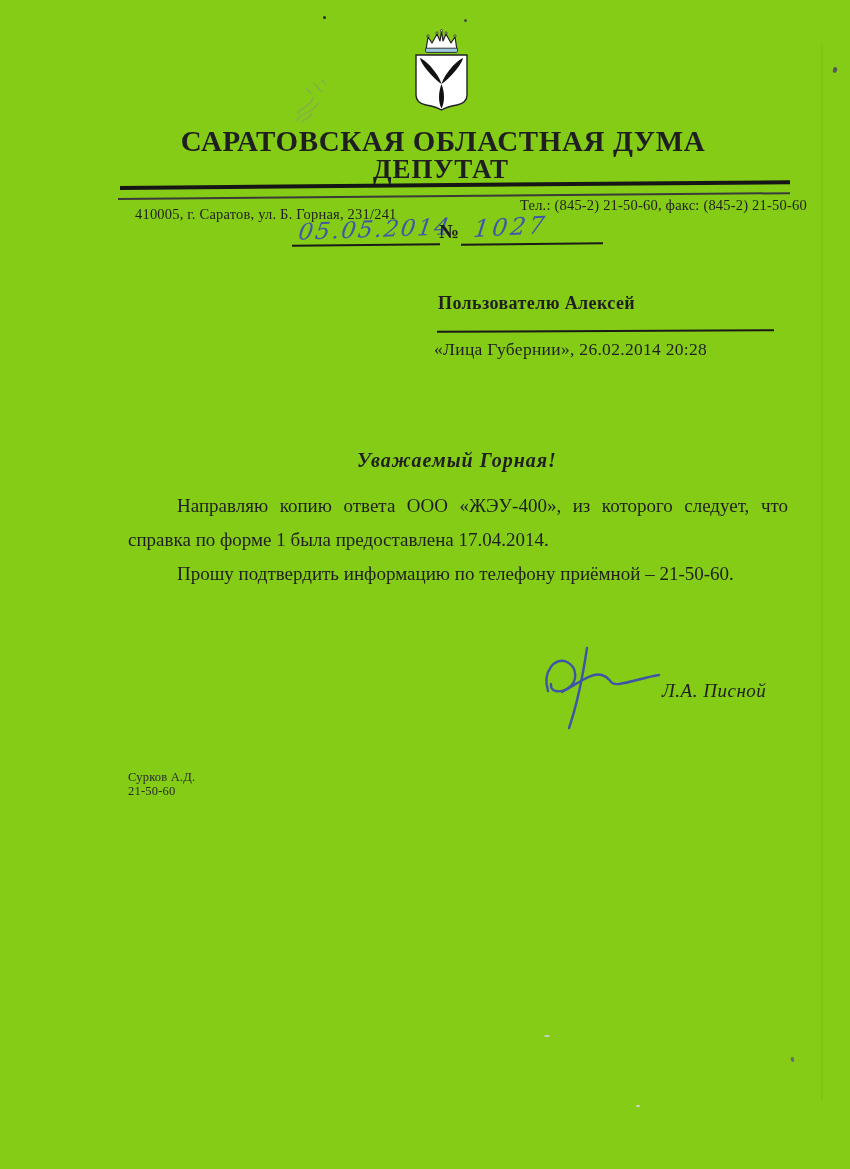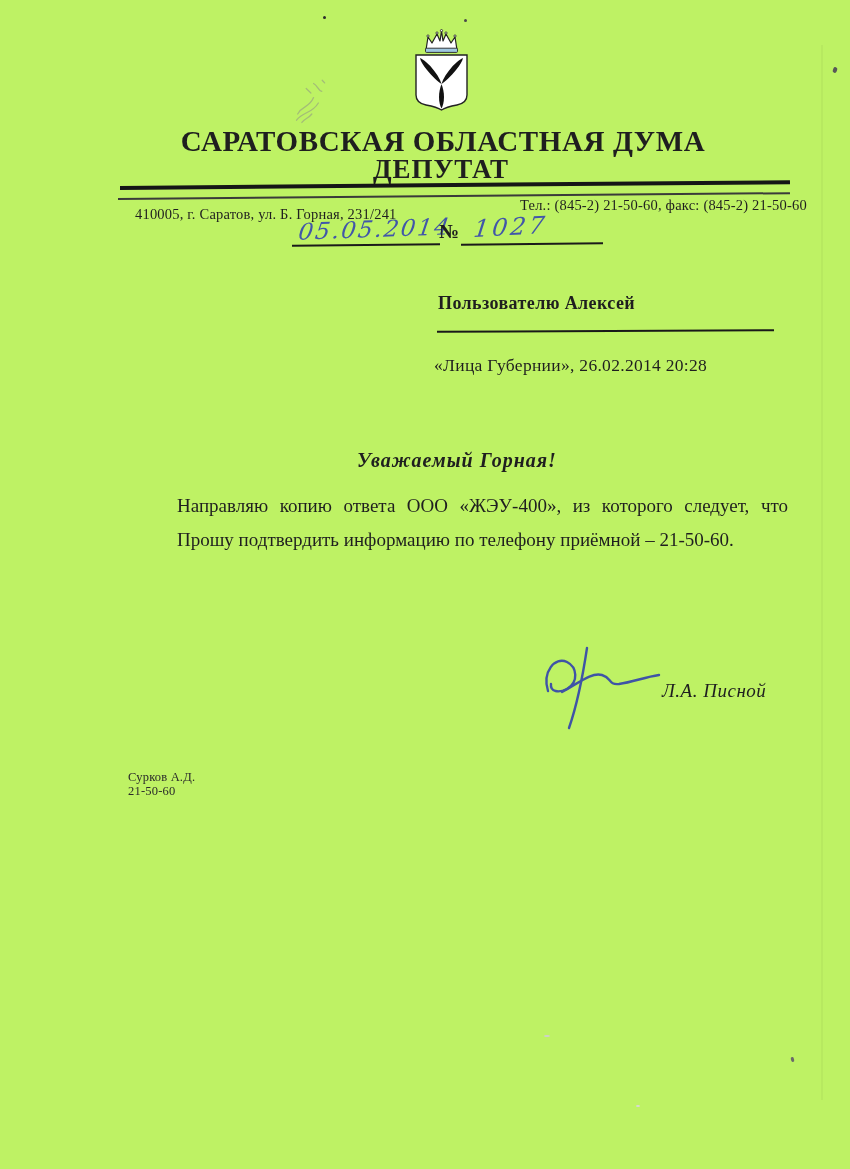--- a/index.html
+++ b/index.html
@@ -1,17 +1,17 @@
 <!DOCTYPE html>
 <html><head>
 <meta charset="utf-8">
 <style>
   html,body{margin:0;padding:0;background:#ffffff;}
   .page{
-    position:relative;width:850px;height:1169px;background:#bef264;overflow:hidden;
+    position:relative;width:850px;height:1169px;background:#84cc16;overflow:hidden;
     font-family:"Liberation Serif","DejaVu Serif",serif;color:#1f1f1f;
   }
   
   .emblem{position:absolute;left:414px;top:29px;width:55px;height:84px;}
   .org-name{
     position:absolute;left:0;top:126px;width:850px;text-align:center;
     transform:translateX(18px);font-weight:bold;font-size:29px;letter-spacing:.6px;line-height:30px;
   }
   .org-role{
     position:absolute;left:0;top:155px;width:850px;text-align:center;
@@ -27,21 +27,21 @@
     letter-spacing:2px;
   }
   .ref-date{position:absolute;left:299px;top:216px;font-size:23px;transform:skewX(-10deg) rotate(-2deg);}
   .ref-no-sign{position:absolute;left:439px;top:220px;font-size:20px;font-weight:bold;}
   .ref-number{position:absolute;left:474px;top:213px;font-size:24px;transform:skewX(-10deg) rotate(-3deg);letter-spacing:3px;}
   .ref-underline-1{position:absolute;left:292px;top:244px;width:148px;height:2px;background:#1a1a1a;transform:rotate(-0.6deg);}
   .ref-underline-2{position:absolute;left:461px;top:243px;width:142px;height:2px;background:#1a1a1a;transform:rotate(-0.6deg);}
   
   .recipient-name{position:absolute;left:438px;top:293px;font-size:18px;font-weight:bold;letter-spacing:.4px;}
   .recipient-underline{position:absolute;left:437px;top:330px;width:337px;height:2.4px;background:#191919;transform:rotate(-0.25deg);}
-  .recipient-source{position:absolute;left:434px;top:339px;font-size:17.5px;letter-spacing:.3px;margin-top:16px;}
+  .recipient-source{position:absolute;left:434px;top:339px;font-size:17.5px;letter-spacing:.3px;}
   
   .salutation{position:absolute;left:357px;top:449px;font-size:20px;font-weight:bold;font-style:italic;letter-spacing:1px;}
   .body-text{position:absolute;left:128px;top:489px;width:660px;font-size:19px;line-height:34px;}
   .body-line-justify{text-align:justify;text-align-last:justify;text-indent:49px;white-space:nowrap;}
   .body-line{text-align:left;}
   .body-line-indent{text-indent:49px;}
   
   .signature-mark{position:absolute;left:538px;top:644px;width:130px;height:90px;}
   .signer-name{position:absolute;left:662px;top:680px;font-size:19px;font-weight:normal;font-style:italic;letter-spacing:.5px;}
   
@@ -94,20 +94,21 @@
   <div class="ref-underline-2"></div>
 
   <div class="recipient-name">Пользователю Алексей</div>
   <div class="recipient-underline"></div>
   <div class="recipient-source">«Лица Губернии», 26.02.2014 20:28</div>
 
   <div class="salutation">Уважаемый Горная!</div>
 
   <div class="body-text">
     <div class="body-line body-line-justify">Направляю копию ответа ООО «ЖЭУ-400», из которого следует, что</div>
+    <div class="body-line">справка по форме 1 была предоставлена 17.04.2014.</div>
     <div class="body-line body-line-indent">Прошу подтвердить информацию по телефону приёмной – 21-50-60.</div>
   </div>
 
   <svg class="signature-mark" viewBox="0 0 130 90" xmlns="http://www.w3.org/2000/svg">
     <g fill="none" stroke="#3f54a6" stroke-width="2.4" stroke-linecap="round">
       <path d="M10,47 C4,28 17,12 29,18 C39,23 41,38 29,45 C21,49 12,48 13,40"></path>
       <path d="M24,48 C42,38 54,28 64,31 C74,34 70,41 81,40 C95,38 107,33 121,31"></path>
       <path d="M49,4 C46,24 40,58 31,84"></path>
     </g>
   </svg>

